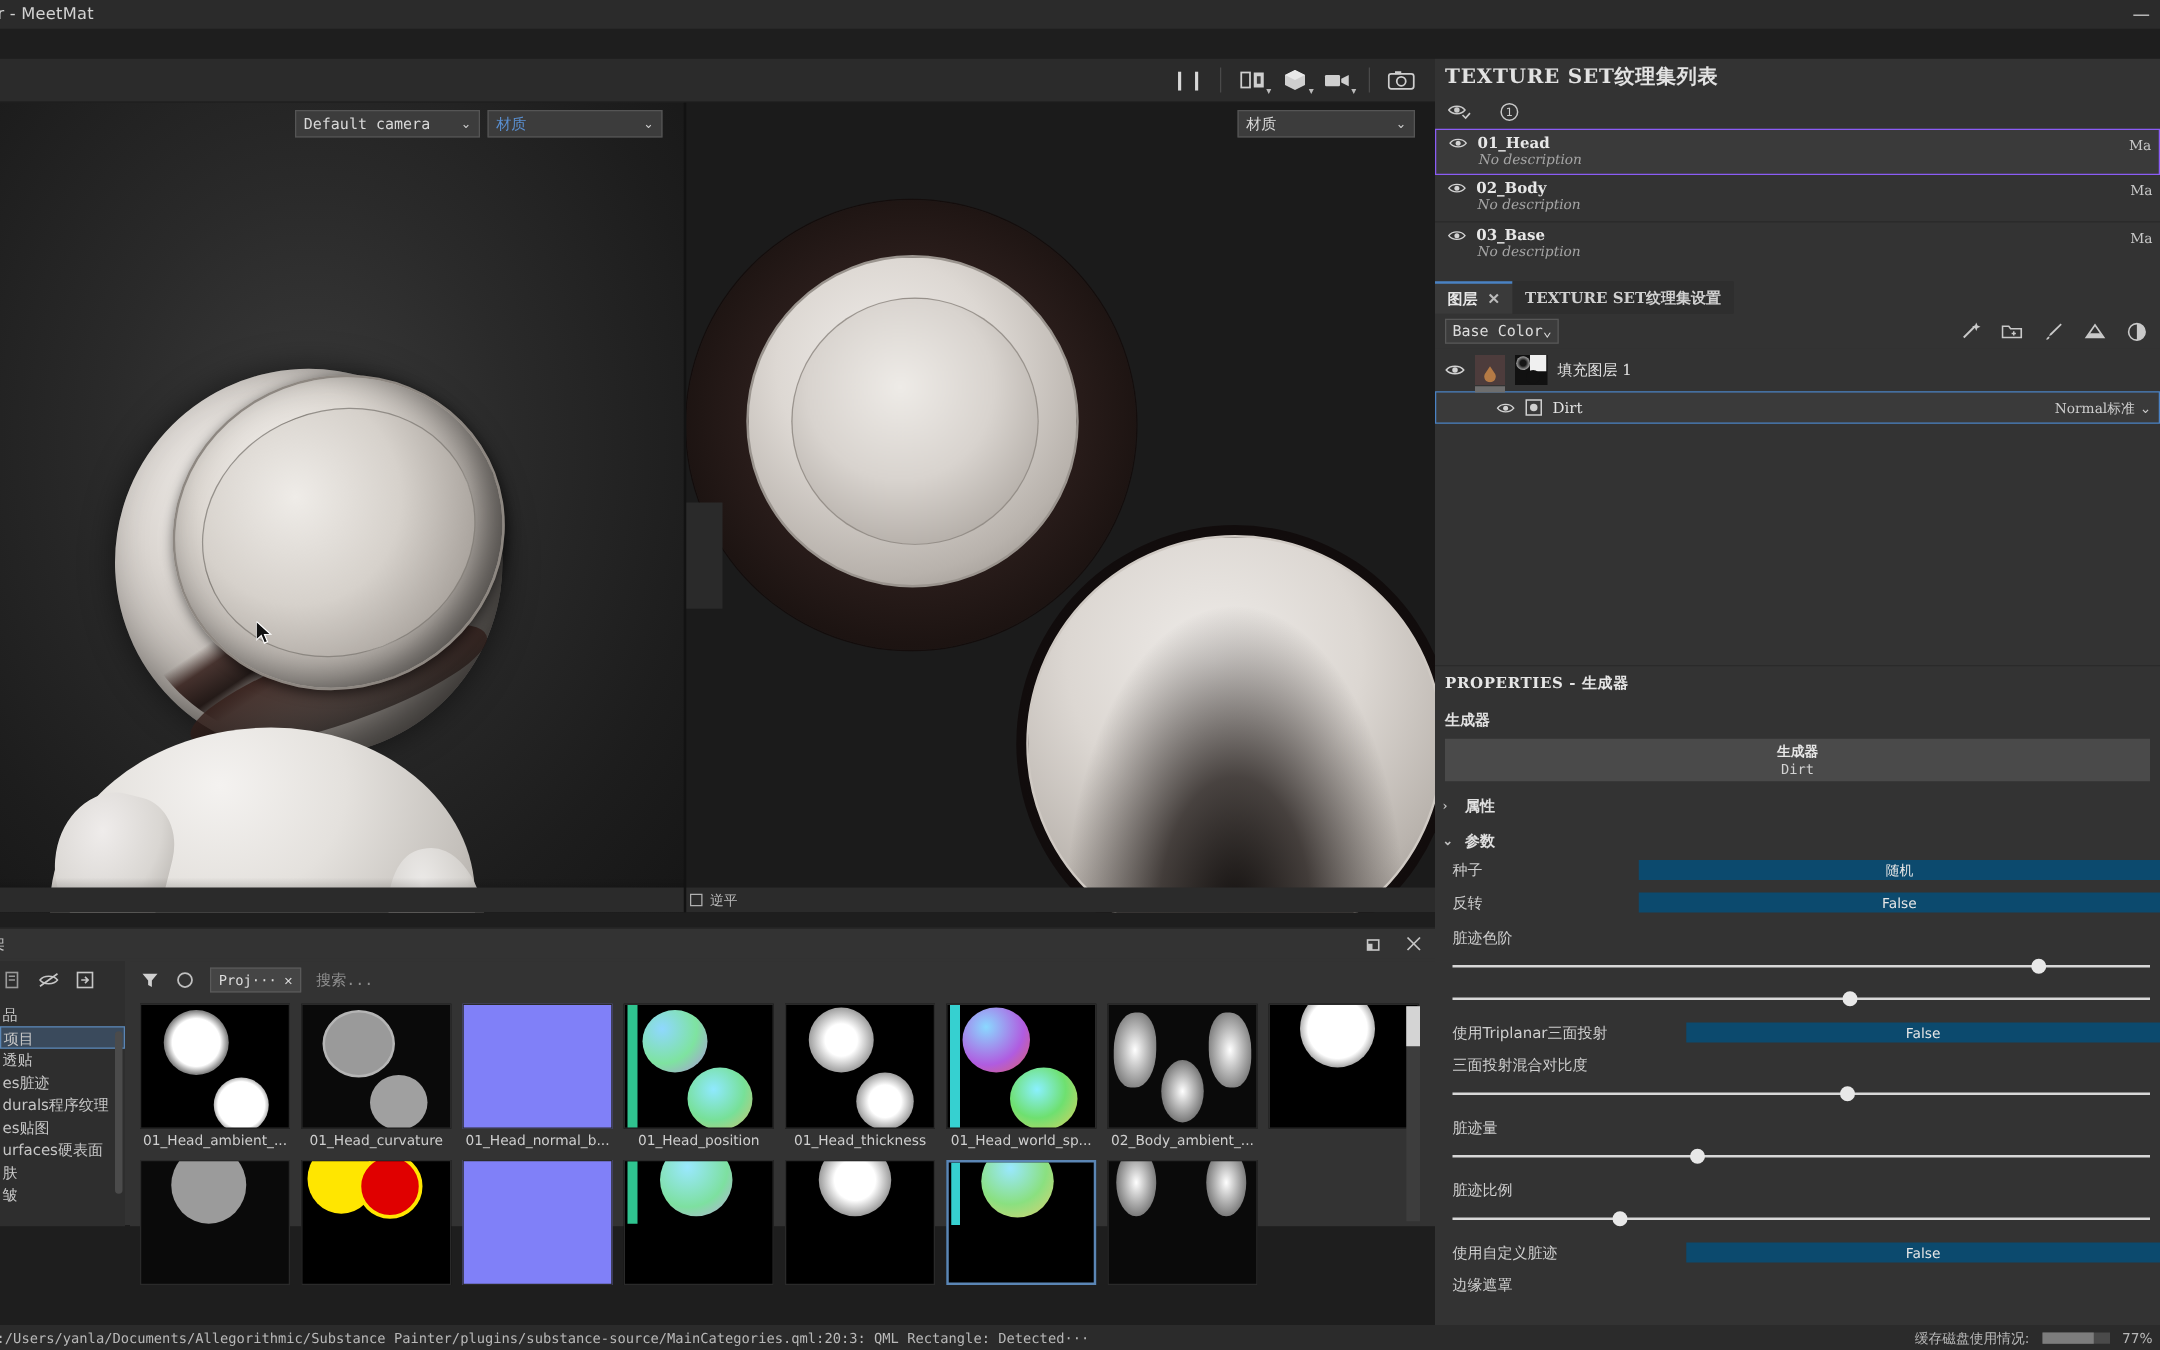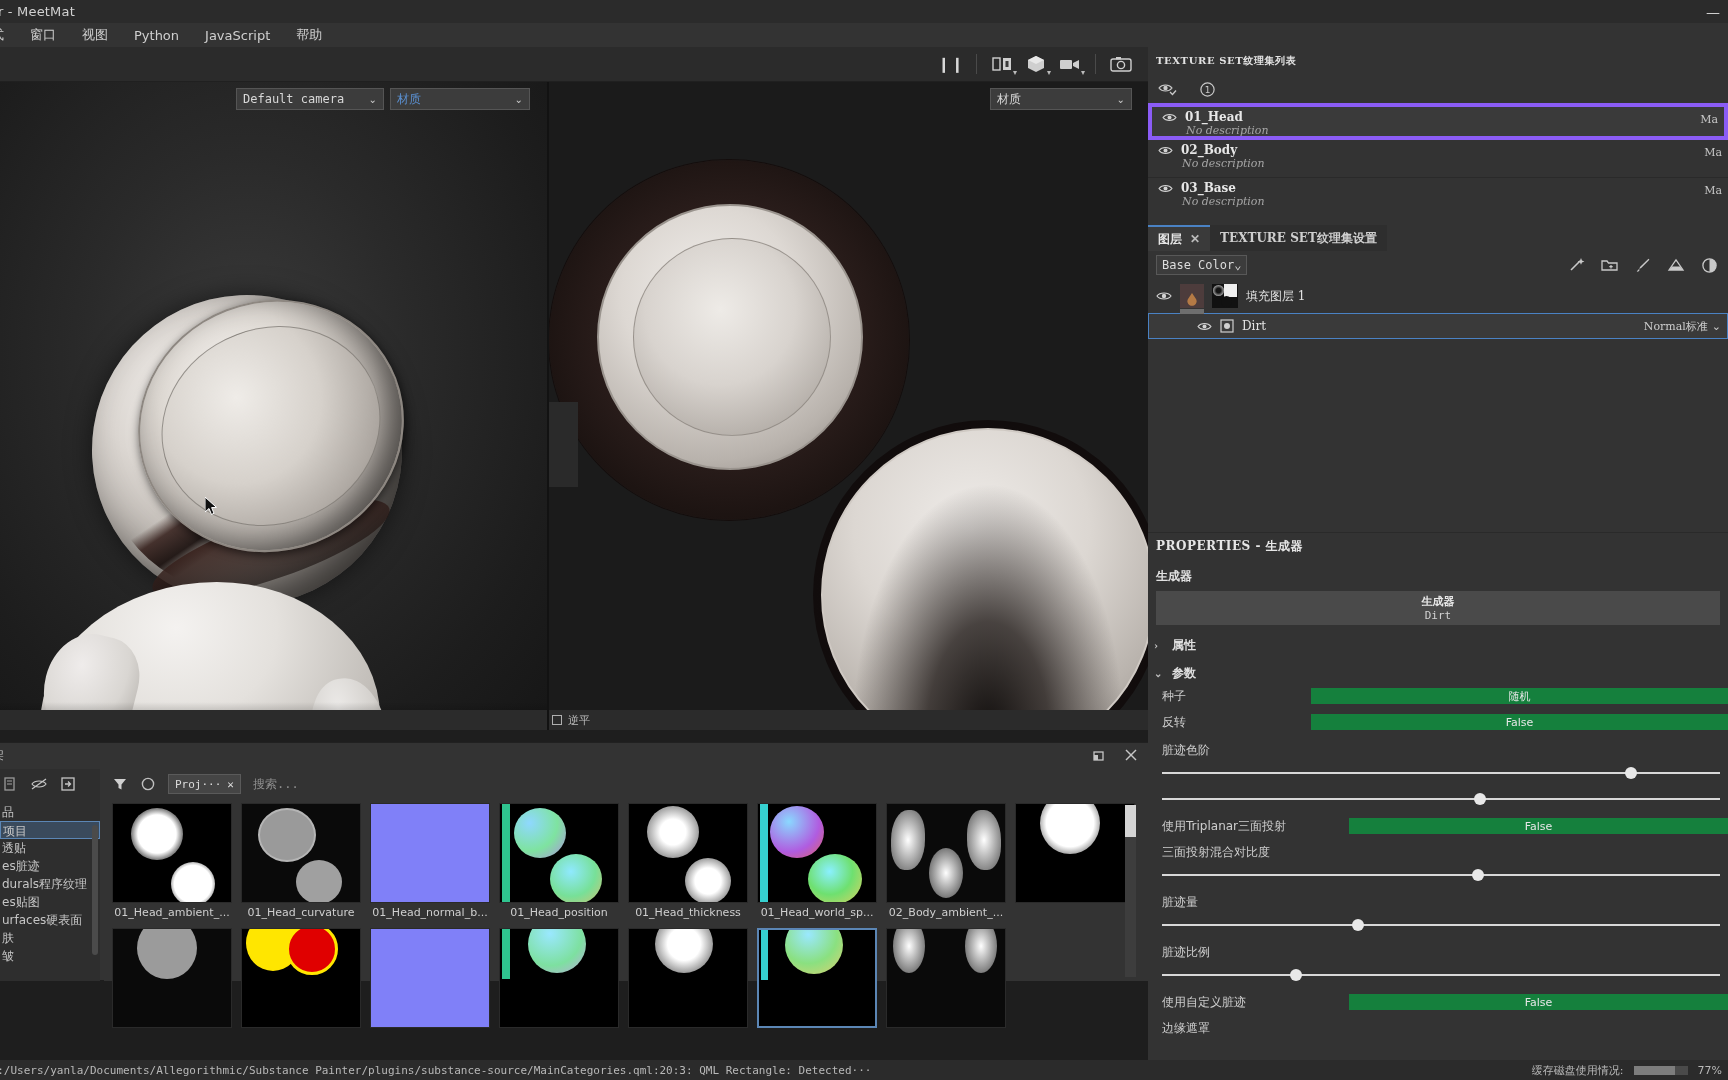--- a/index.html
+++ b/index.html
@@ -207,27 +207,27 @@
     font-size:11px; color:#cfcfcf; text-align:center; margin-top:3px;
     white-space:nowrap; overflow:hidden; text-overflow:ellipsis;
   }
   .grid-scroll { position:absolute; right:12px; top:36px; width:11px; height:32px; background:#d4d4d4; }
   .grid-track { position:absolute; right:12px; top:36px; width:11px; height:172px; background:#3d3d3d; }
 
   
   .right { position:absolute; top:47px; left:1148px; width:580px; height:1013px; background:#333333; }
   .panel-title {
     height:28px; display:flex; align-items:center; padding-left:8px;
-    font-size:10px; color:#e2e2e2; font-weight:bold; letter-spacing:.6px;
+    font-size:16px; color:#e2e2e2; font-weight:bold; letter-spacing:.6px;
     font-family:"DejaVu Serif","Liberation Serif",serif;
   }
   .ts-toolbar { height:28px; display:flex; align-items:center; gap:22px; padding-left:10px; }
   .ts-list { }
   .ts-item { height:37px; padding:3px 0 0 10px; position:relative; }
-  .ts-item.sel { border:4px solid #8b5cf6; background:#3a3a3a; }
+  .ts-item.sel { border:1px solid #8b5cf6; background:#3a3a3a; }
   .ts-name { font-size:12px; color:#e7e7e7; font-weight:bold;
     font-family:"DejaVu Serif","Liberation Serif",serif; display:flex; align-items:center; gap:8px; }
   .ts-desc { font-size:11px; color:#a5a5a5; font-style:italic; margin-left:24px;
     font-family:"DejaVu Serif","Liberation Serif",serif;}
   .ts-mat { position:absolute; right:6px; top:6px; font-size:11px; color:#c8c8c8;
     font-family:"DejaVu Serif","Liberation Serif",serif;}
   .ts-sep { height:1px; background:#2a2a2a; }
 
   .tabs-row { height:28px; display:flex; align-items:flex-end; margin-top:8px; }
   .tab {
@@ -278,21 +278,21 @@
   .gen-box .l2 { color:#d2d2d2; font-family:"DejaVu Sans Mono","Liberation Mono",monospace; font-size:11px; }
   .acc {
     height:24px; display:flex; align-items:center; gap:8px; padding-left:6px;
     font-size:12px; font-weight:bold; color:#e0e0e0;
     font-family:"DejaVu Serif","Liberation Serif",serif;
   }
   .arw { font-size:10px; color:#c0c0c0; width:10px; display:inline-block; }
   .prow { display:flex; align-items:center; height:22px; padding-left:14px;gap:19px; }
   .plabel { font-size:12px; color:#cecece; width:130px; }
   .pbtn {
-    height:16px; flex:1; margin-right:0; background:#15803d; display:flex;
+    height:16px; flex:1; margin-right:0; background:#0c4a6e; display:flex;
     align-items:center; justify-content:center; font-size:11px; color:#e6e6e6;
   }
   .slider { position:relative; height:20px; margin:2px 8px 6px 14px; }
   .strack { position:absolute; top:9px; left:0; right:0; height:2px; background:#d8d8d8; }
   .sknob { position:absolute; top:4px; width:12px; height:12px; border-radius:50%; background:#e8e8e8; }
 
   
   .statusbar {
     position:absolute; left:0; bottom:0; width:1728px; height:20px; background:#2b2b2b;
     display:flex; align-items:center; font-size:11px; color:#b8b8b8;
@@ -309,28 +309,20 @@
 
 <div class="app">
 
   <div class="titlebar">
     <span class="title">ainter - MeetMat</span>
     <div class="winbtns">
       <span class="winbtn">—</span>
     </div>
   </div>
 
-  <div class="menubar">
-    <span class="mi">模式</span>
-    <span class="mi">窗口</span>
-    <span class="mi">视图</span>
-    <span class="mi">Python</span>
-    <span class="mi">JavaScript</span>
-    <span class="mi">帮助</span>
-  </div>
 
   <div class="toolstrip">
     <div class="tsbtn">
       <span style="font-size:15px;letter-spacing:1px;color:#d8d8d8;">❙❙</span>
     </div>
     <div class="tsdiv"></div>
     <div class="tsbtn">
       <svg width="20" height="16" viewBox="0 0 20 16">
         <rect x="1" y="2" width="7" height="12" fill="none" stroke="#cfcfcf" stroke-width="1.4"></rect>
         <rect x="11" y="2" width="8" height="12" fill="#cfcfcf"></rect>

